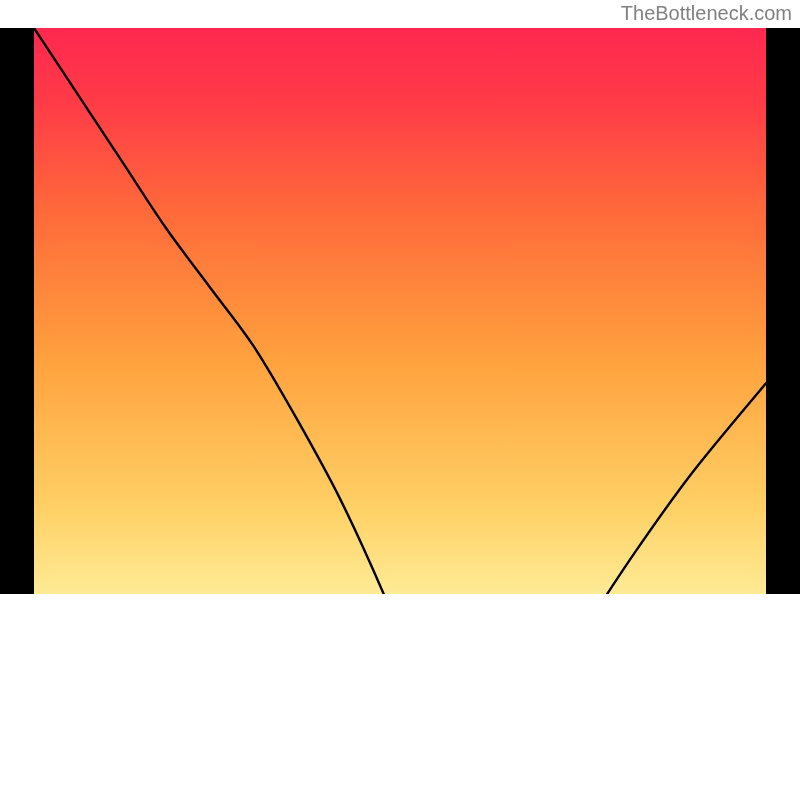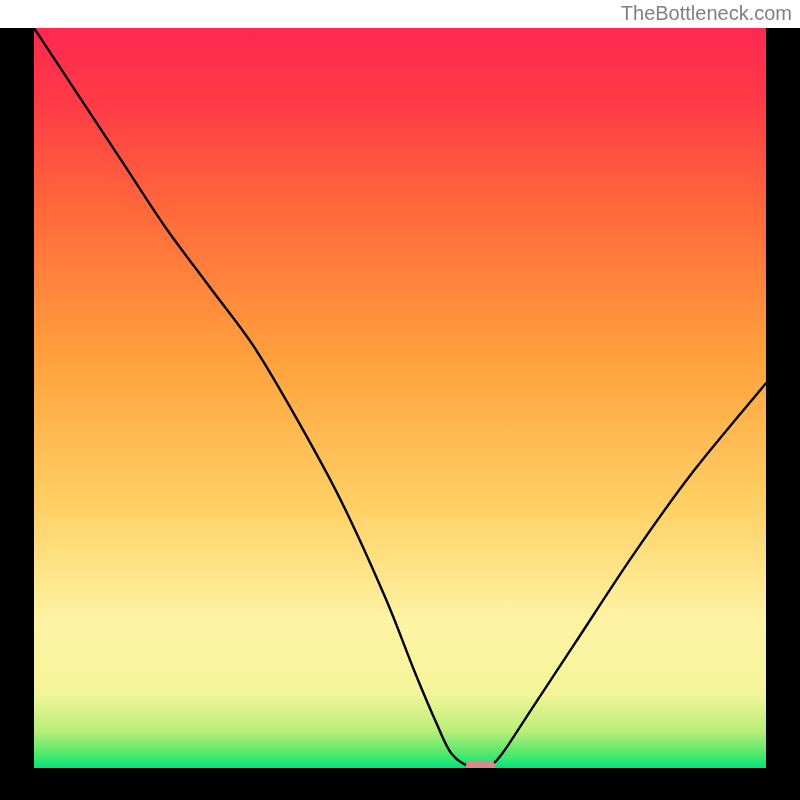--- a/index.html
+++ b/index.html
@@ -3,21 +3,21 @@
 <meta charset="utf-8">
 <style>
   body {
     margin: 0;
     padding: 0;
     background: #fff;
     font-family: Arial, Helvetica, sans-serif;
   }
   .wrap {
     width: 800px;
-    height: 800px;
+    height: 594px;
     position: relative;
   }
   .attribution {
     position: absolute;
     top: 2px;
     right: 8px;
     font-size: 20px;
     color: #808080;
     font-weight: 400;
   }

